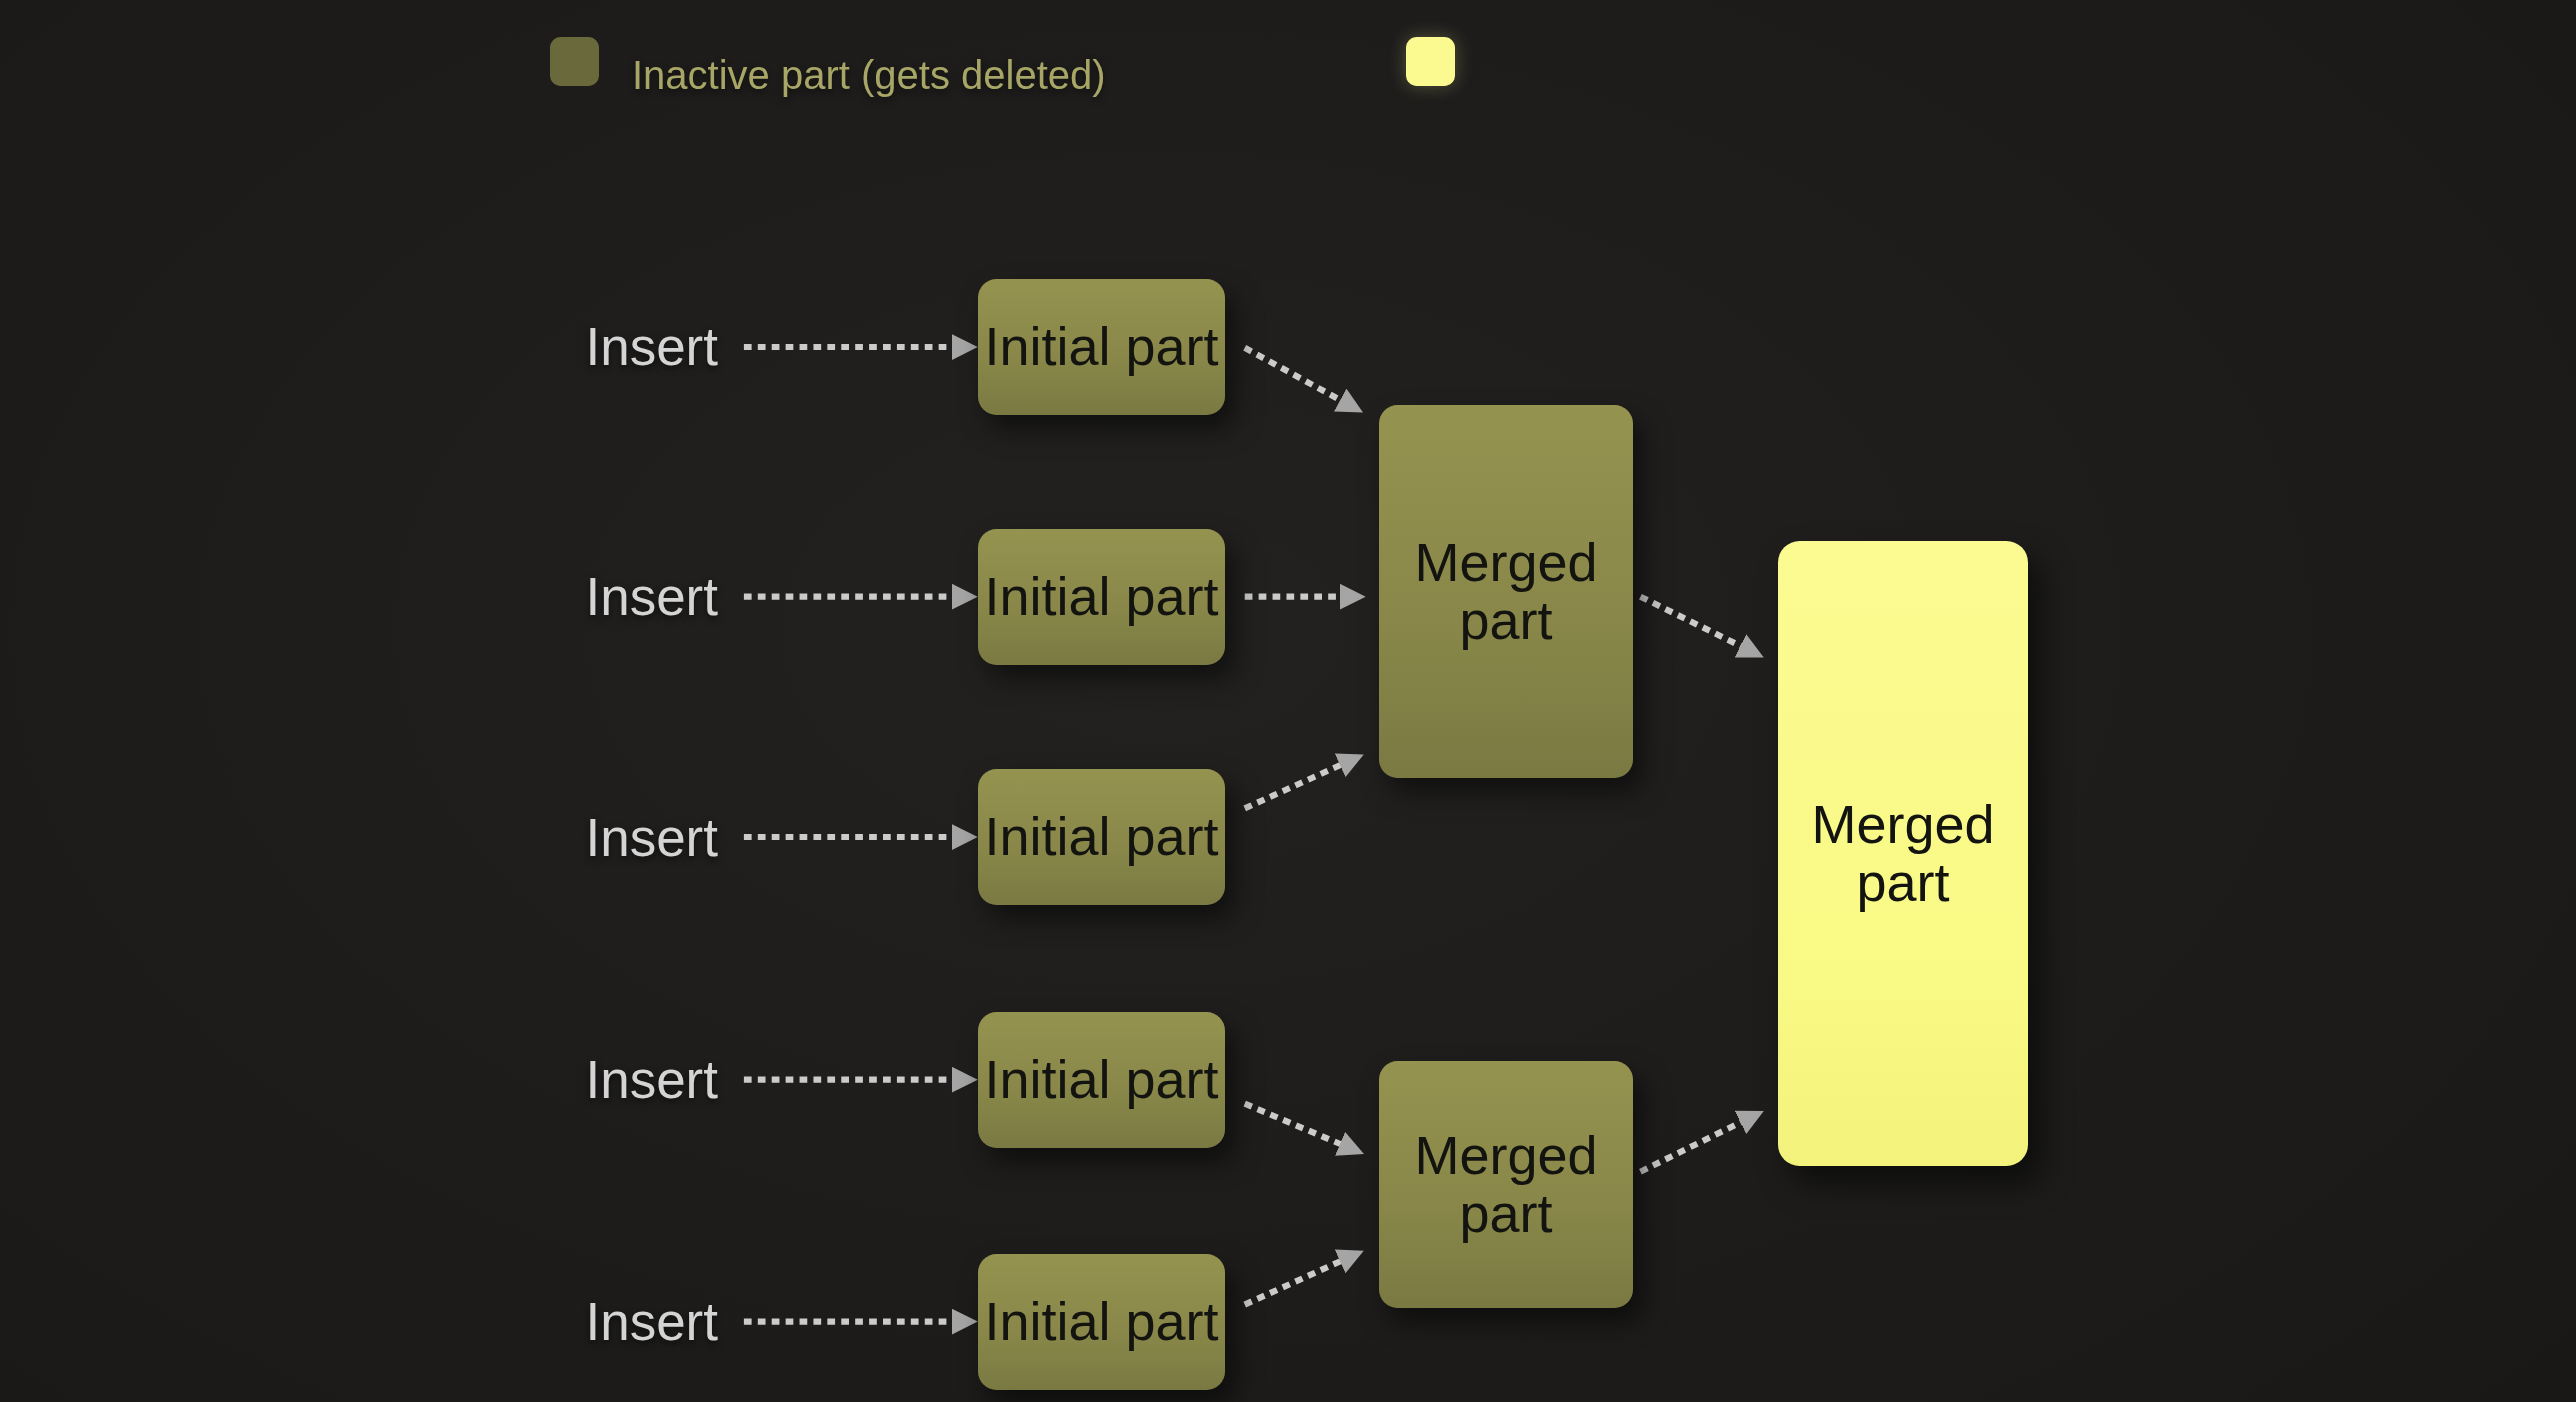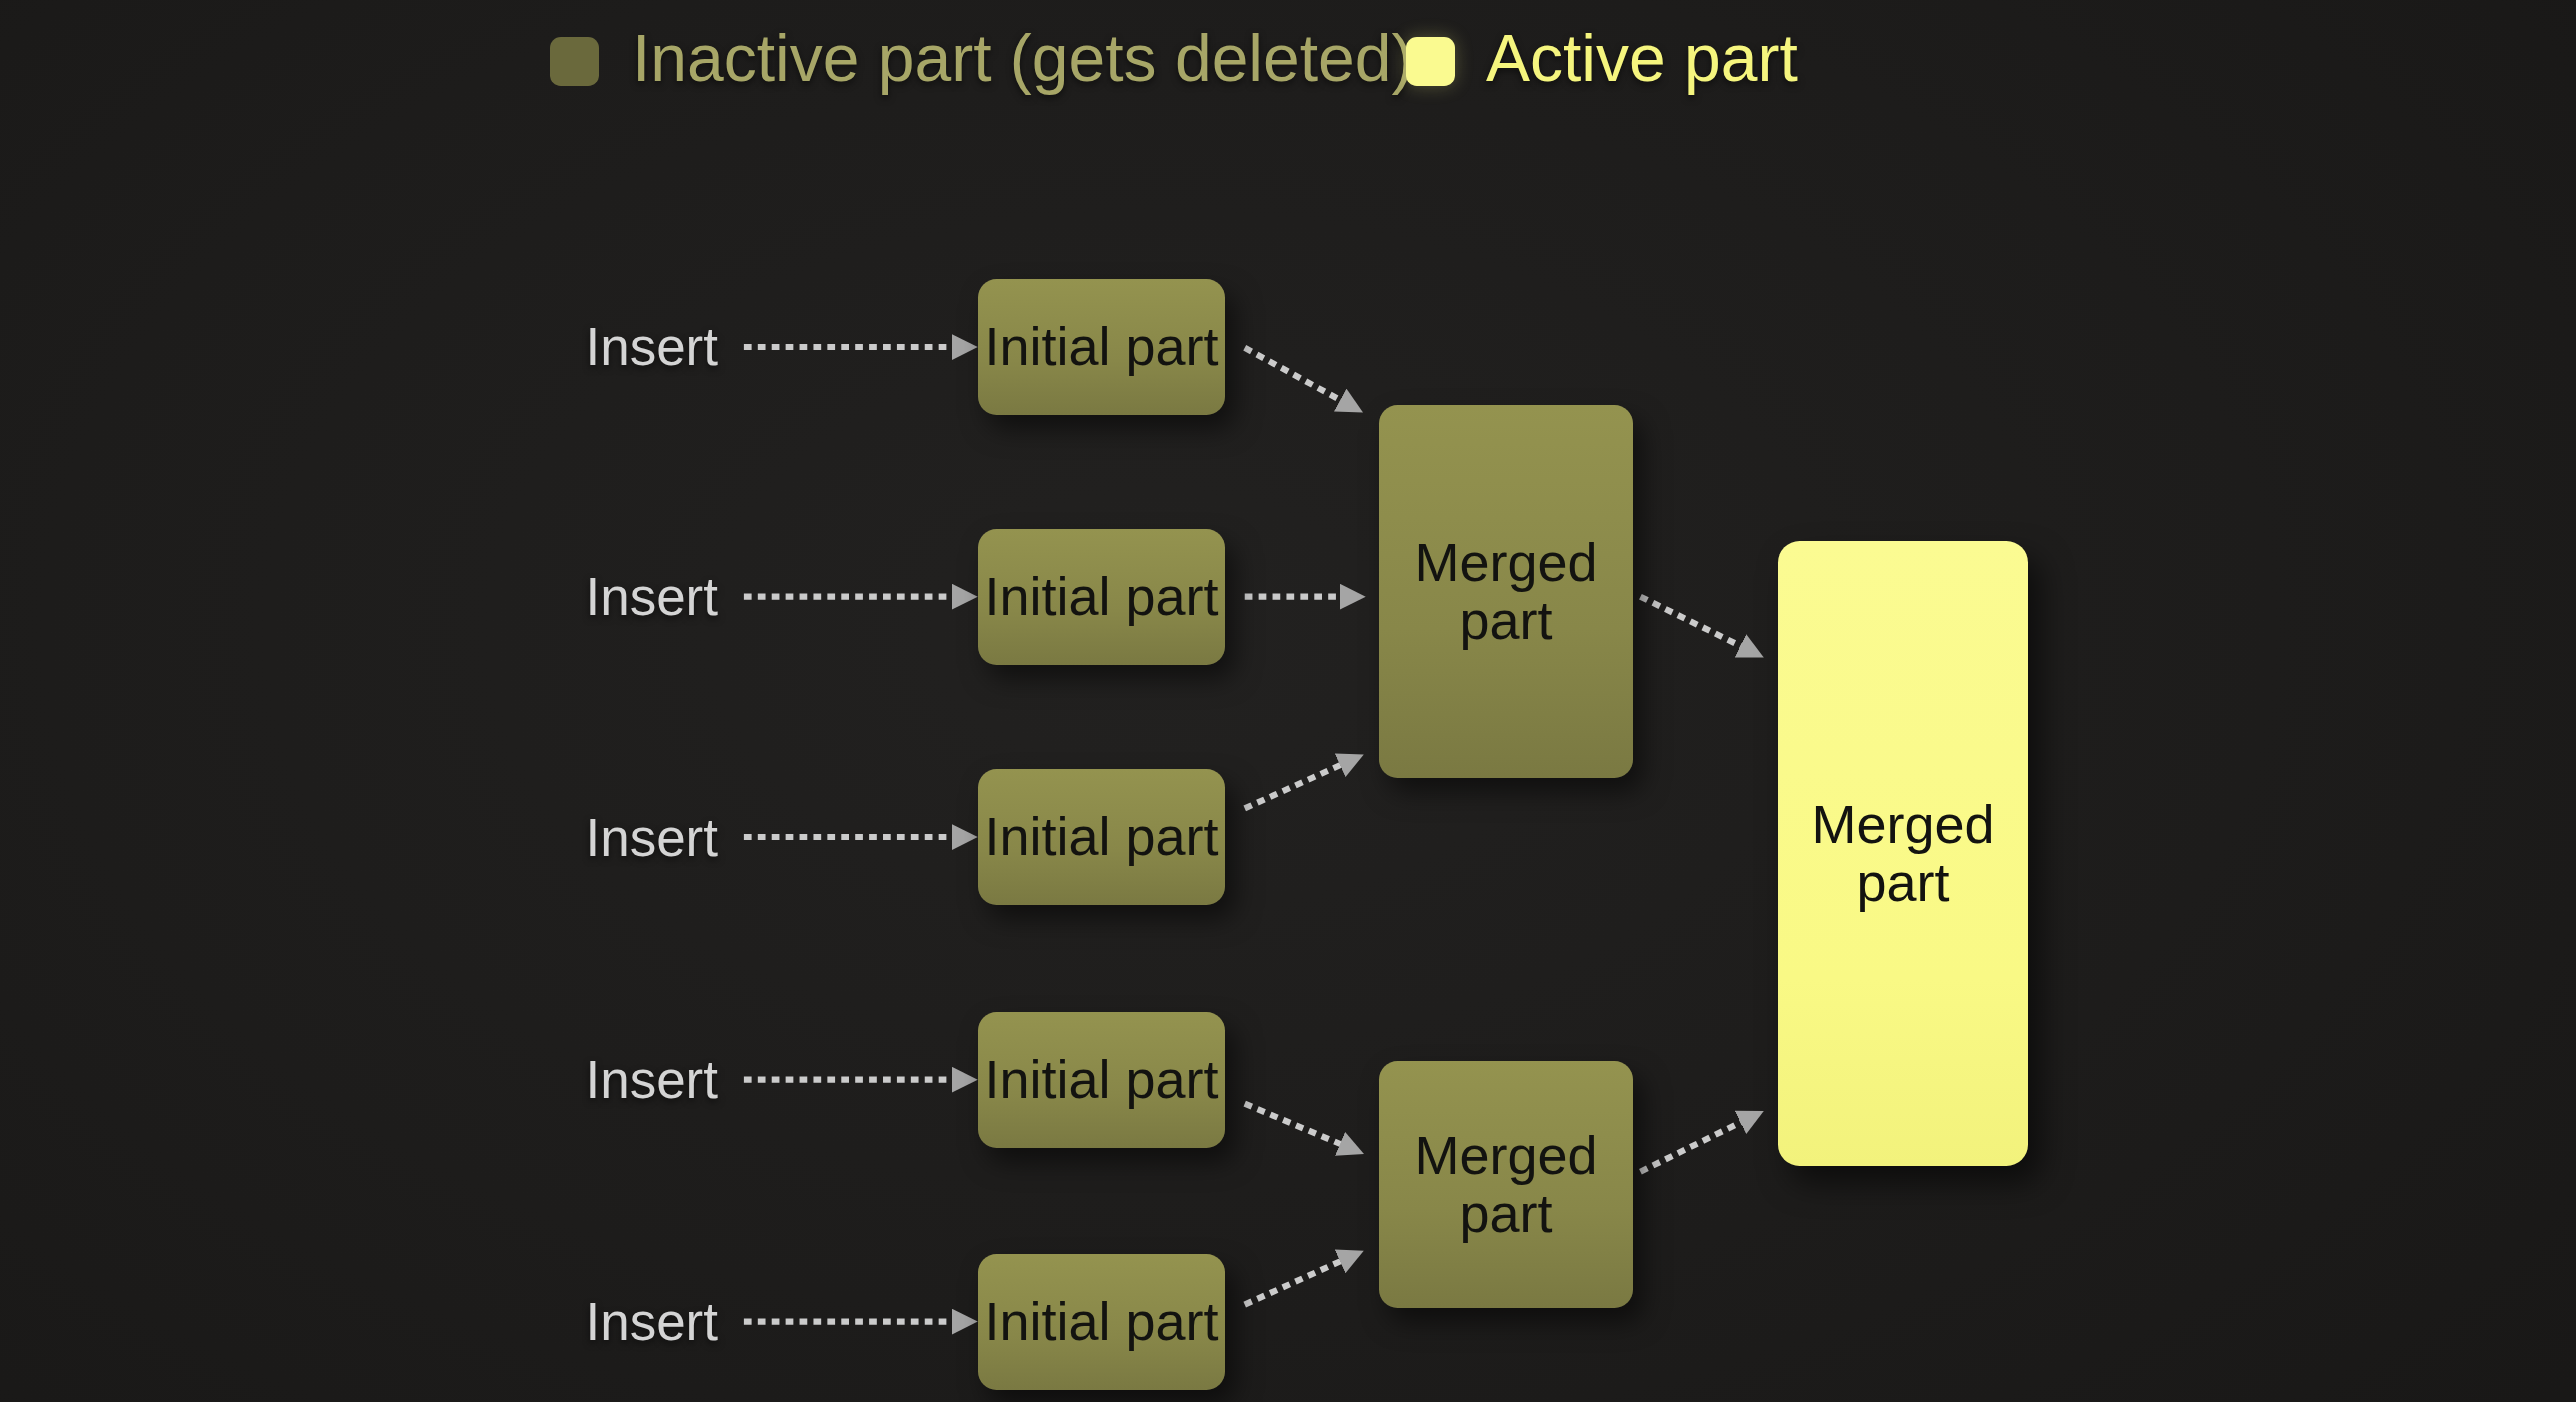--- a/index.html
+++ b/index.html
@@ -21,24 +21,24 @@
     position: absolute;
     width: 49px;
     height: 49px;
     top: 37px;
     border-radius: 10.8px;
   }
   .legend-swatch.inactive { background: #6a693c; }
   .legend-swatch.active   { background: #fafa90; box-shadow: 0 0 18.6px rgba(250,250,140,0.25); }
   .legend-label {
     position: absolute;
-    top: 26px;
+    top: 43px;
     height: 65px;
     line-height: 65px;
-    font-size: 66px;
+    font-size: 40px;
     white-space: nowrap;
     text-shadow: 0 3.1px 7.7px rgba(0,0,0,0.55);
   }
   .legend-label.inactive { left: 632px;  color: #a7a667; }
   .legend-label.active   { left: 1486px; color: #f5f57e; }
 
   
   .insert-label {
     position: absolute;
     left: 464px;
@@ -110,21 +110,20 @@
       <line x1="1610" y1="1688" x2="1738" y2="1630" marker-end="url(#ah)"></line>
 
       <line x1="2122" y1="772" x2="2256" y2="838" marker-end="url(#ah)"></line>
       <line x1="2122" y1="1516" x2="2256" y2="1450" marker-end="url(#ah)"></line>
     </g>
   </svg>
 
   <div class="legend-swatch inactive" style="left:550px;"></div>
   <div class="legend-label inactive">Inactive part (gets deleted)</div>
   <div class="legend-swatch active" style="left:1406px;"></div>
-  <div class="legend-label active">Active part</div>
 
   <div class="insert-label" style="top:308px;">Insert</div>
   <div class="insert-label" style="top:558px;">Insert</div>
   <div class="insert-label" style="top:799px;">Insert</div>
   <div class="insert-label" style="top:1041px;">Insert</div>
   <div class="insert-label" style="top:1283px;">Insert</div>
 
   <div class="part inactive" style="left:978px; top:279px;  width:247px; height:136px;">
     <div class="part-label">Initial part</div>
   </div>

